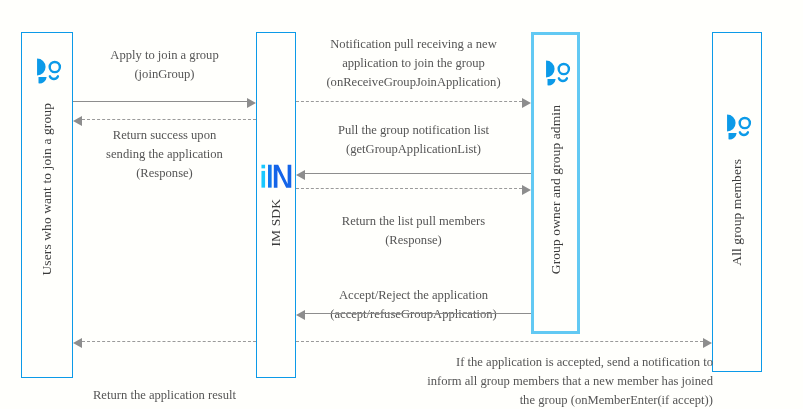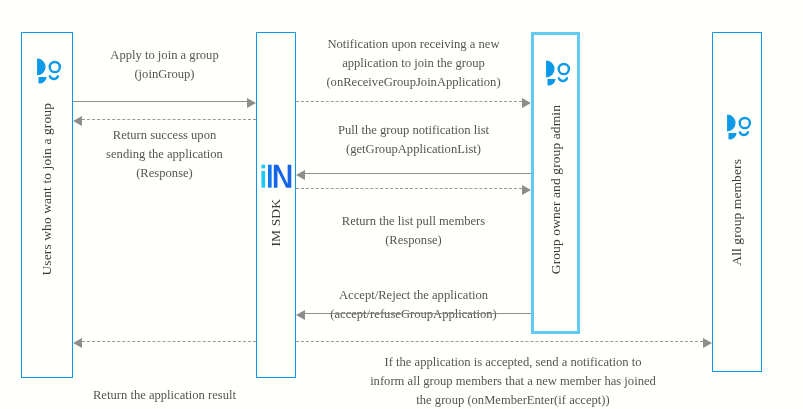--- a/index.html
+++ b/index.html
@@ -85,21 +85,21 @@
   .arrowhead.left  { border-right: 9px solid #8d8d8d; left: -9px; }
 
   .msg-text {
     position: absolute;
     font-size: 12.6px;
     line-height: 19px;
     color: #555555;
     text-align: center;
     white-space: pre-line;
   }
-  .msg-text.left-align { text-align: center; }
+  .msg-text.left-align { text-align: right; }
 </style>
 </head>
 <body>
 
 <div id="canvas">
 
   <div class="lifeline blue" style="left:21px; top:32px; width:52px; height:346px;">
     <svg class="ll-icon" viewBox="0 0 48 48">
       <circle cx="17" cy="13" r="7.2" fill="none" stroke="#0c9ae8" stroke-width="3.4"></circle>
       <path d="M5 38 a12 12 0 0 1 24 0 z" fill="#0c9ae8"></path>
@@ -152,21 +152,21 @@
   <div class="msg">
     <div class="msg-line dashed" style="left:82px; top:119px; width:174px;">
       <span class="arrowhead left"></span>
     </div>
     <div class="msg-text" style="left:73px; top:126px; width:183px;">Return success upon
 sending the application
 (Response)</div>
   </div>
 
   <div class="msg">
-    <div class="msg-text" style="left:296px; top:35px; width:235px;">Notification upon receiving a new
+    <div class="msg-text" style="left:296px; top:35px; width:235px;">Notification pull receiving a new
 application to join the group
 (onReceiveGroupJoinApplication)</div>
     <div class="msg-line dashed" style="left:296px; top:101px; width:226px;">
       <span class="arrowhead right"></span>
     </div>
   </div>
 
   <div class="msg">
     <div class="msg-text" style="left:296px; top:121px; width:235px;">Pull the group notification list
 (getGroupApplicationList)</div>

